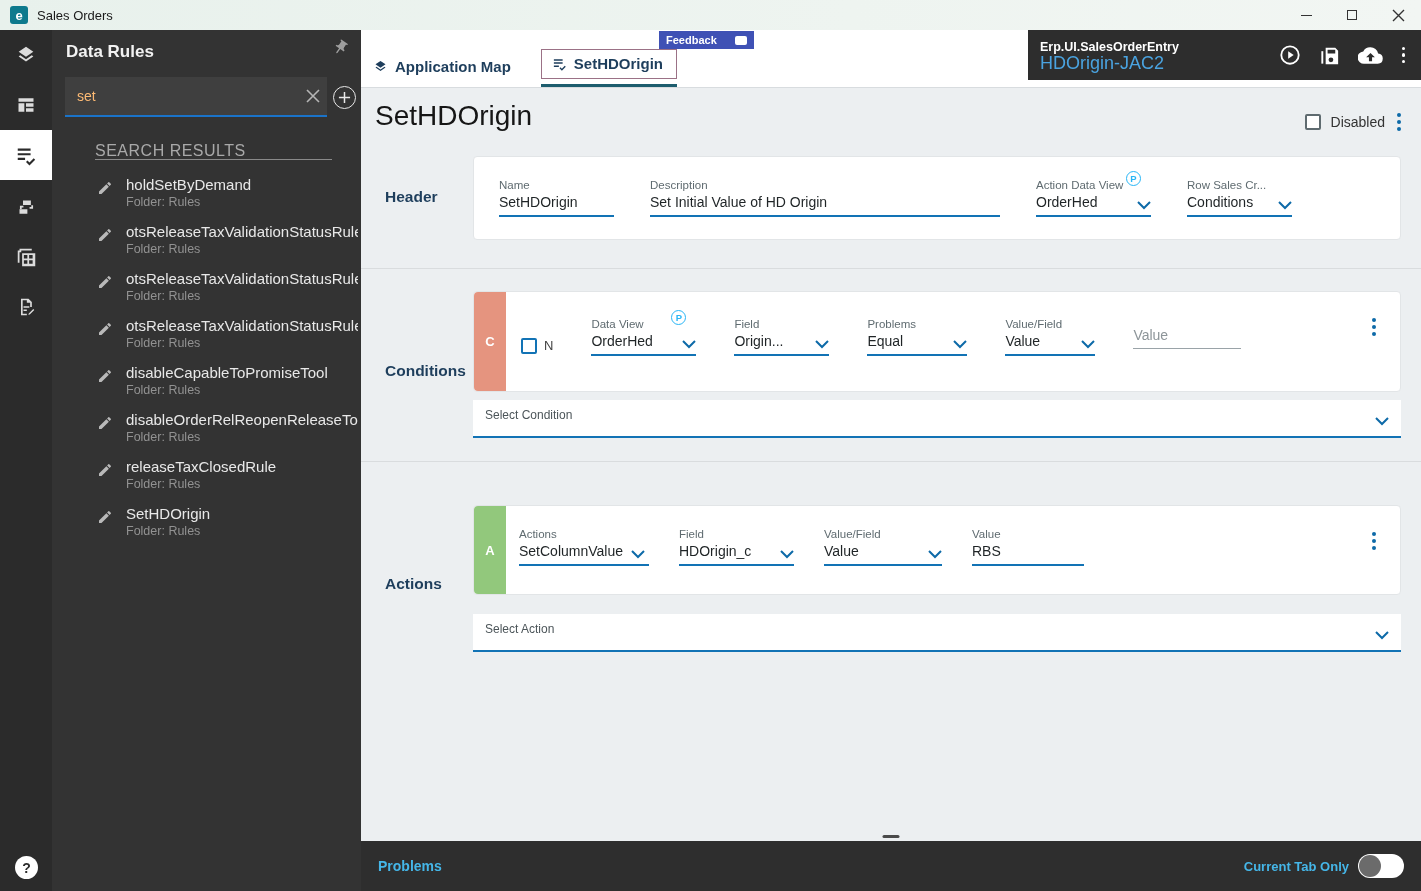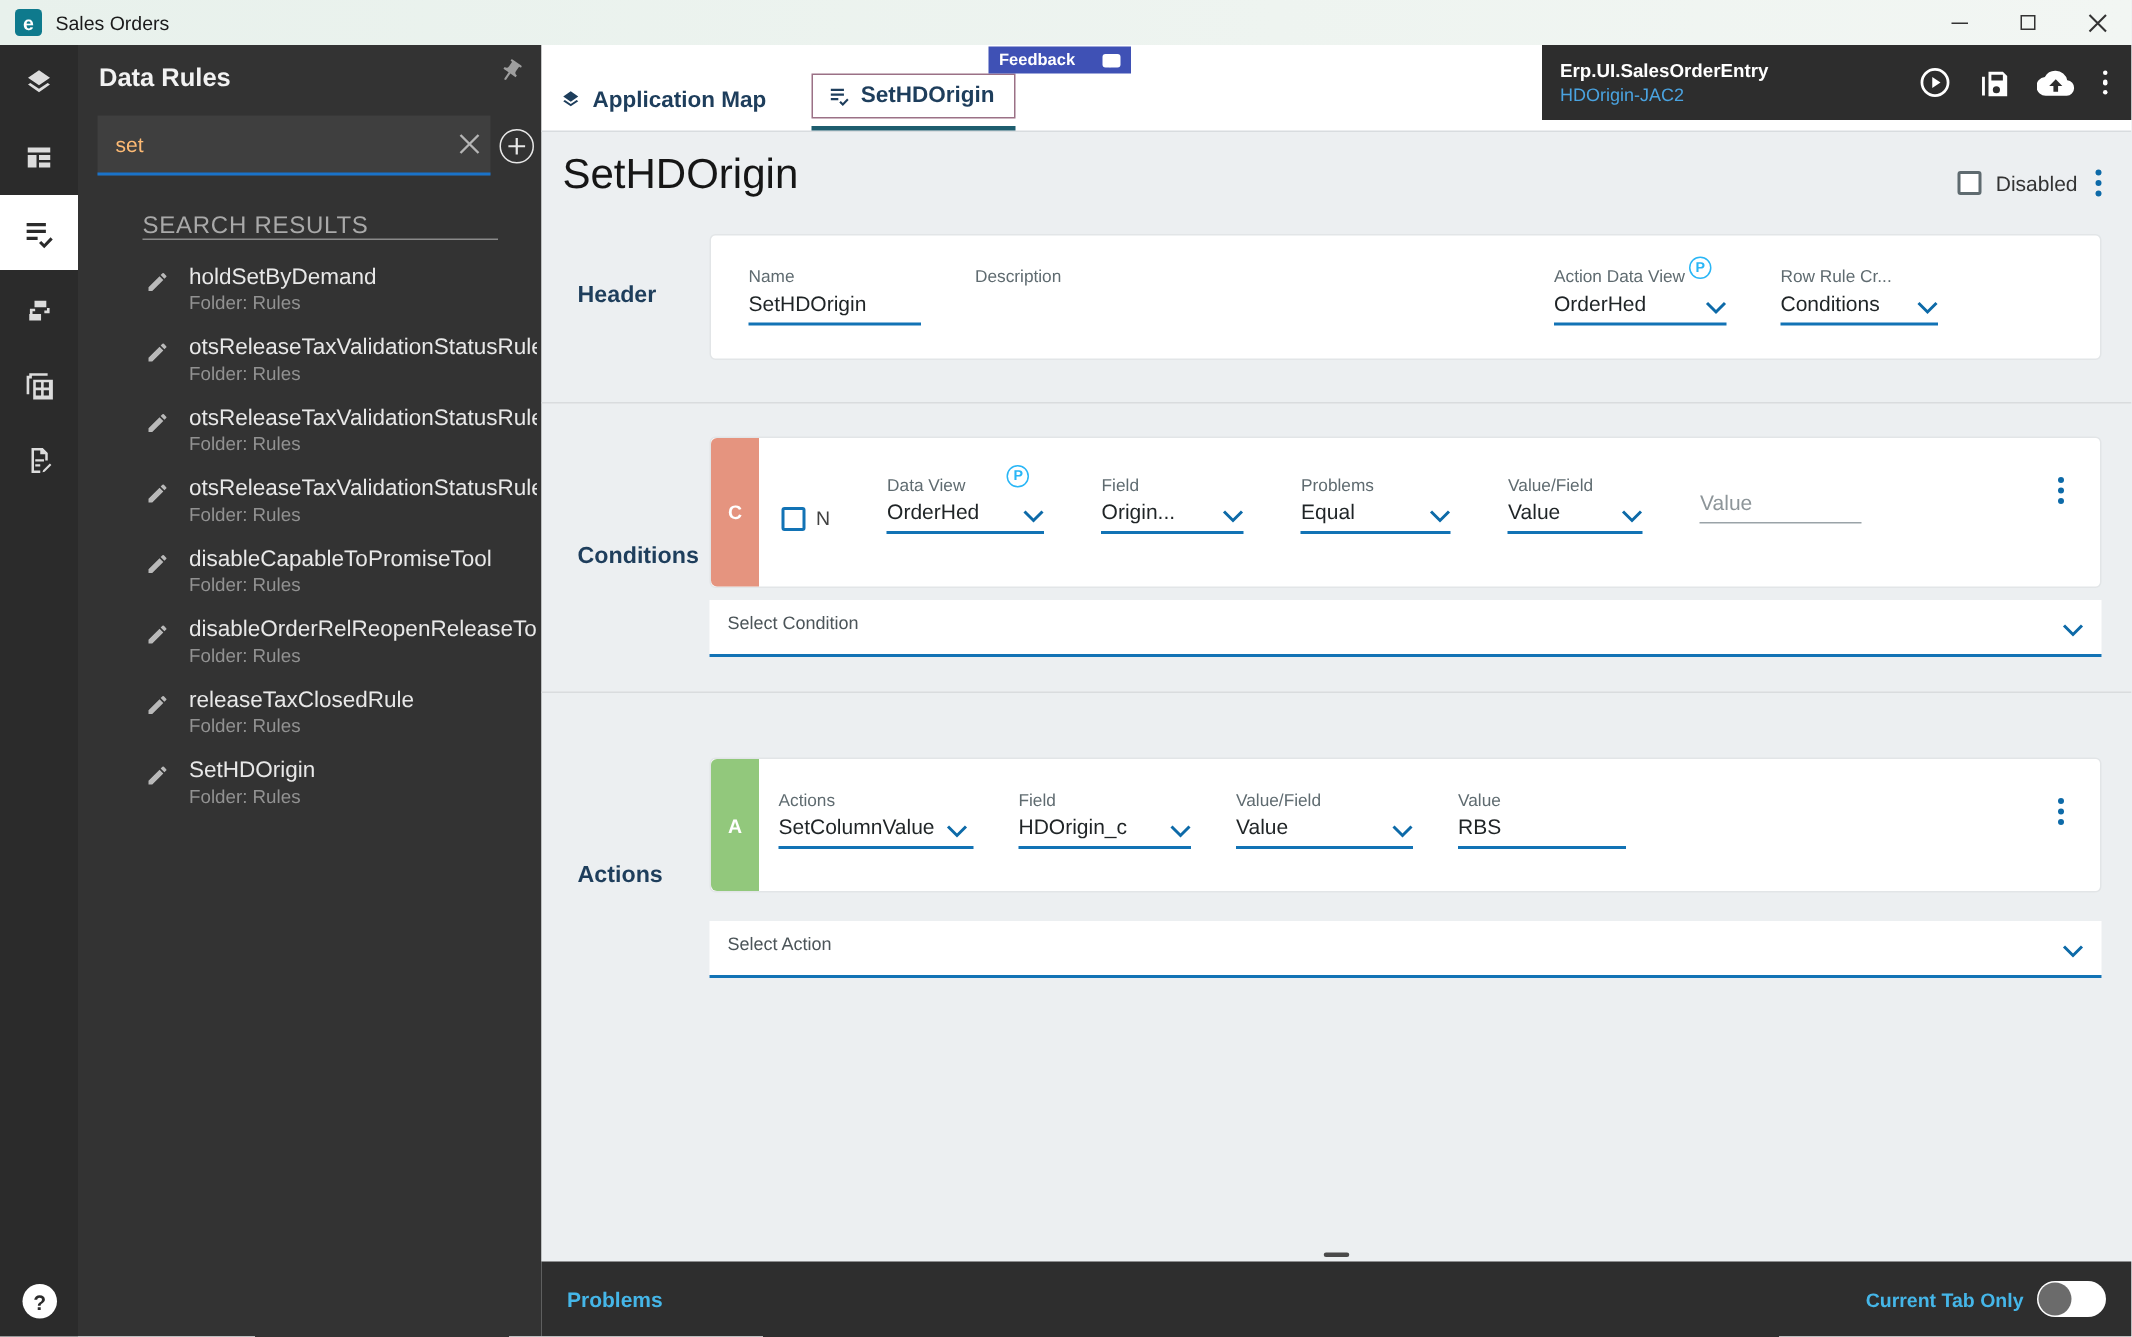--- a/index.html
+++ b/index.html
@@ -54,21 +54,21 @@
   .tab.active { border:1px solid #9b7186; padding:5px 13px 6px 10px; position:relative; }
   .tab.active::after { content:""; position:absolute; left:-1px; right:-1px; bottom:-9px; height:3px; background:#1d5d6e; }
   .feedback { position:absolute; left:298px; top:1px; height:18px; background:#3f51b5; color:#fff;
     font-size:11px; font-weight:bold; display:flex; align-items:center; gap:18px; padding:0 7px; cursor:pointer; }
   .fb-bubble { width:12px; height:9px; background:#fff; border-radius:2px; position:relative; }
   .fb-bubble::after { content:""; position:absolute; left:2px; bottom:-3px; border:3px solid transparent; border-top-color:#fff; }
 
   .app-header { position:absolute; right:0; top:0; width:393px; height:50px; background:#2d2d2d;
     display:flex; align-items:center; padding:0 14px 0 12px; }
   .app-id { font-size:12.5px; font-weight:bold; color:#fff; line-height:16px; }
-  .layer-id { font-size:12px; color:#4aa3e0; line-height:16px; }
+  .layer-id { font-size:18px; color:#4aa3e0; line-height:16px; }
   .hdr-icons { margin-left:auto; display:flex; align-items:center; gap:17px; }
   .hdr-icons .ic { cursor:pointer; display:flex; }
   .kebab { display:flex; flex-direction:column; gap:3px; cursor:pointer; padding:2px; }
   .kebab i { width:4px; height:4px; border-radius:50%; background:#0d6aa8; }
   .kebab.white i { background:#fff; width:3.5px; height:3.5px; }
 
   .content { position:absolute; top:58px; left:0; right:0; bottom:50px; background:#eceff1; }
   .page-title { position:absolute; left:14px; top:12px; font-size:28px; color:#161616; }
   .disabled-row { position:absolute; right:18px; top:23px; display:flex; align-items:center; gap:10px; }
   .cbx { width:16px; height:16px; border:2px solid #5f6b70; border-radius:2px; background:#fff; cursor:pointer; }
@@ -335,35 +335,38 @@
       <div class="card" style="top:68px; height:84px;">
         <div class="fields" style="padding:22px 0 0 25px; gap:36px;">
           <div class="field" style="width:115px">
             <span class="flabel">Name</span>
             <span class="fvalue">
                 <span>SetHDOrigin</span>
               </span>
           </div>
           <div class="field" style="width:350px">
             <span class="flabel">Description</span>
+            <span class="fvalue">
+                <span>Set Initial Value of HD Origin</span>
+              </span>
           </div>
           <div class="field" style="width:115px">
             <span class="pbadge">P</span>
             <span class="flabel">Action Data View</span>
             <span class="fvalue">
                 <span>OrderHed</span>
               <span class="chev">
                   <svg width="14" height="9" viewBox="0 0 14 9">
                     <path d="M1 1l6 6 6-6" fill="none" stroke="#0d6aa8" stroke-width="2"></path>
                   </svg>
                 </span>
             </span>
           </div>
           <div class="field" style="width:105px">
-            <span class="flabel">Row Rule Cr...</span>
+            <span class="flabel">Row Sales Cr...</span>
             <span class="fvalue">
                 <span>Conditions</span>
               <span class="chev">
                   <svg width="14" height="9" viewBox="0 0 14 9">
                     <path d="M1 1l6 6 6-6" fill="none" stroke="#0d6aa8" stroke-width="2"></path>
                   </svg>
                 </span>
             </span>
           </div>
         </div>

